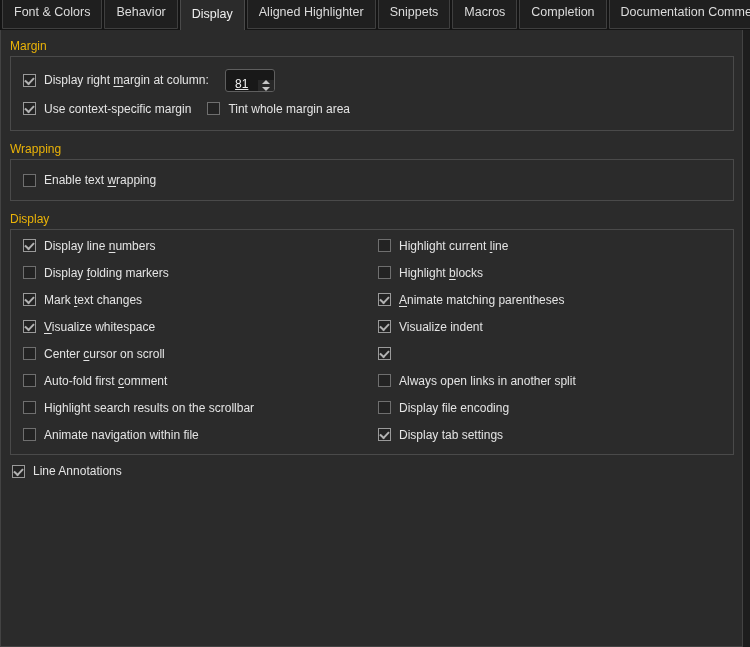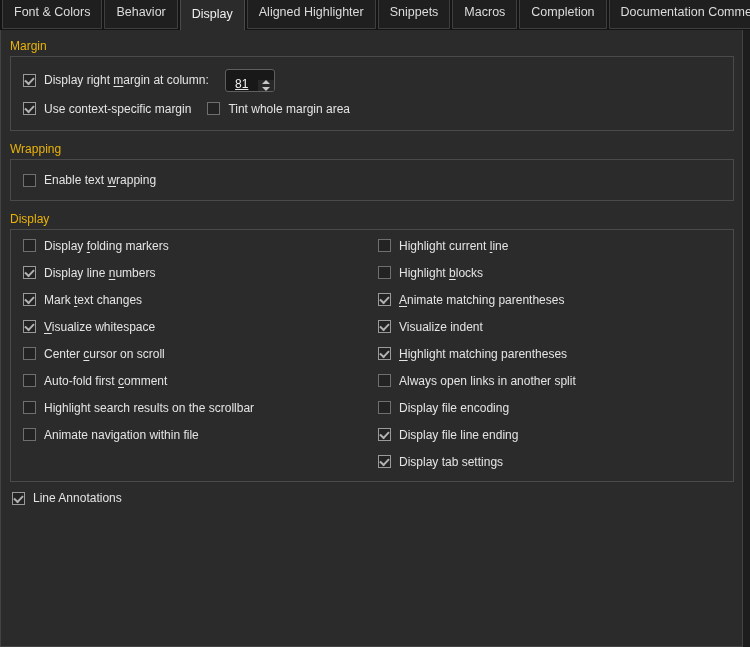--- a/index.html
+++ b/index.html
@@ -186,29 +186,29 @@
       <div class="crow">
         <span class="cb"></span>
         <span class="lbl">Enable text <u>w</u>rapping</span>
       </div>
     </div>
 
     <div class="group-title">Display</div>
     <div class="gbox gbox-display">
       <div class="col-left">
         <div class="crow">
+          <span class="cb on"></span>
+          <span class="lbl">Display line <u>n</u>umbers</span>
+        </div>
+        <div class="crow">
           <span class="cb"></span>
           <span class="lbl">Display <u>f</u>olding markers</span>
         </div>
         <div class="crow">
           <span class="cb on"></span>
-          <span class="lbl">Display line <u>n</u>umbers</span>
-        </div>
-        <div class="crow">
-          <span class="cb on"></span>
           <span class="lbl">Mark <u>t</u>ext changes</span>
         </div>
         <div class="crow">
           <span class="cb on"></span>
           <span class="lbl"><u>V</u>isualize whitespace</span>
         </div>
         <div class="crow">
           <span class="cb"></span>
           <span class="lbl">Center <u>c</u>ursor on scroll</span>
         </div>
@@ -237,33 +237,28 @@
         <div class="crow">
           <span class="cb on"></span>
           <span class="lbl"><u>A</u>nimate matching parentheses</span>
         </div>
         <div class="crow">
           <span class="cb on"></span>
           <span class="lbl">Visualize indent</span>
         </div>
         <div class="crow">
           <span class="cb on"></span>
-          <span class="lbl"><u>H</u>ighlight matching parentheses</span>
         </div>
         <div class="crow">
           <span class="cb"></span>
           <span class="lbl">Always open links in another split</span>
         </div>
         <div class="crow">
           <span class="cb"></span>
           <span class="lbl">Display file encoding</span>
-        </div>
-        <div class="crow">
-          <span class="cb on"></span>
-          <span class="lbl">Display file line ending</span>
         </div>
         <div class="crow">
           <span class="cb on"></span>
           <span class="lbl">Display tab settings</span>
         </div>
       </div>
     </div>
 
     <div class="anno-title">
       <span class="cb on"></span>

